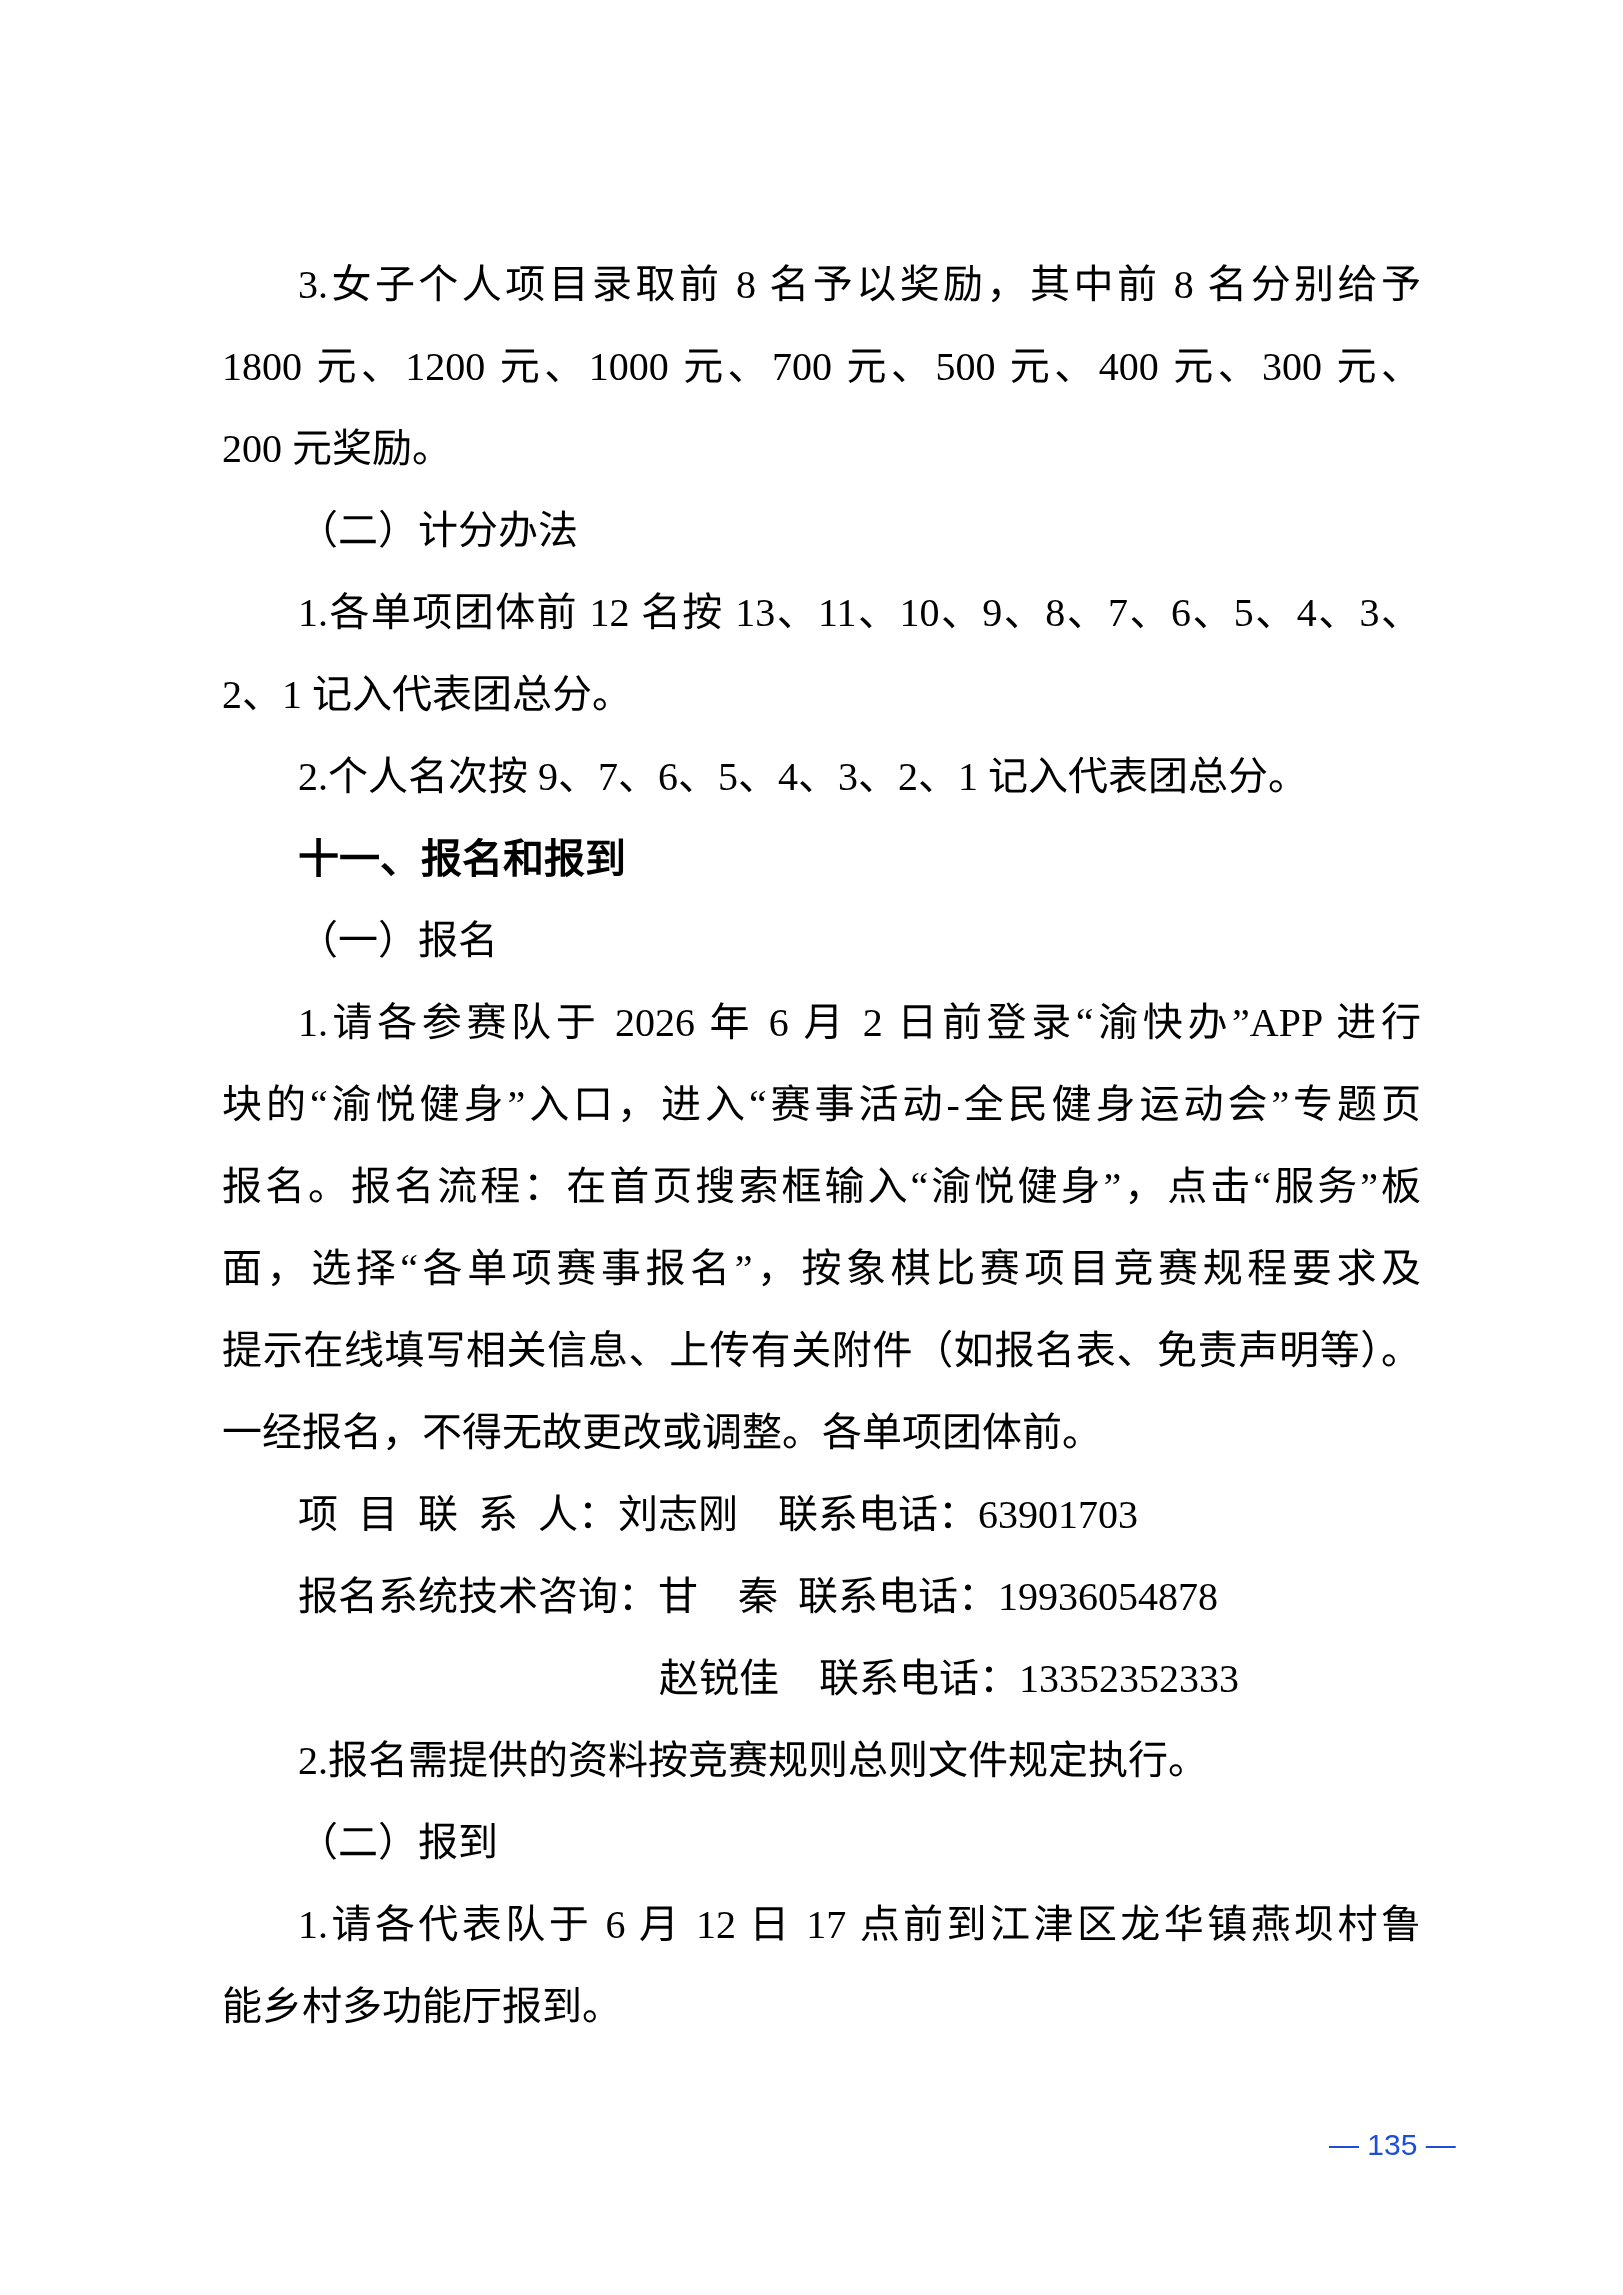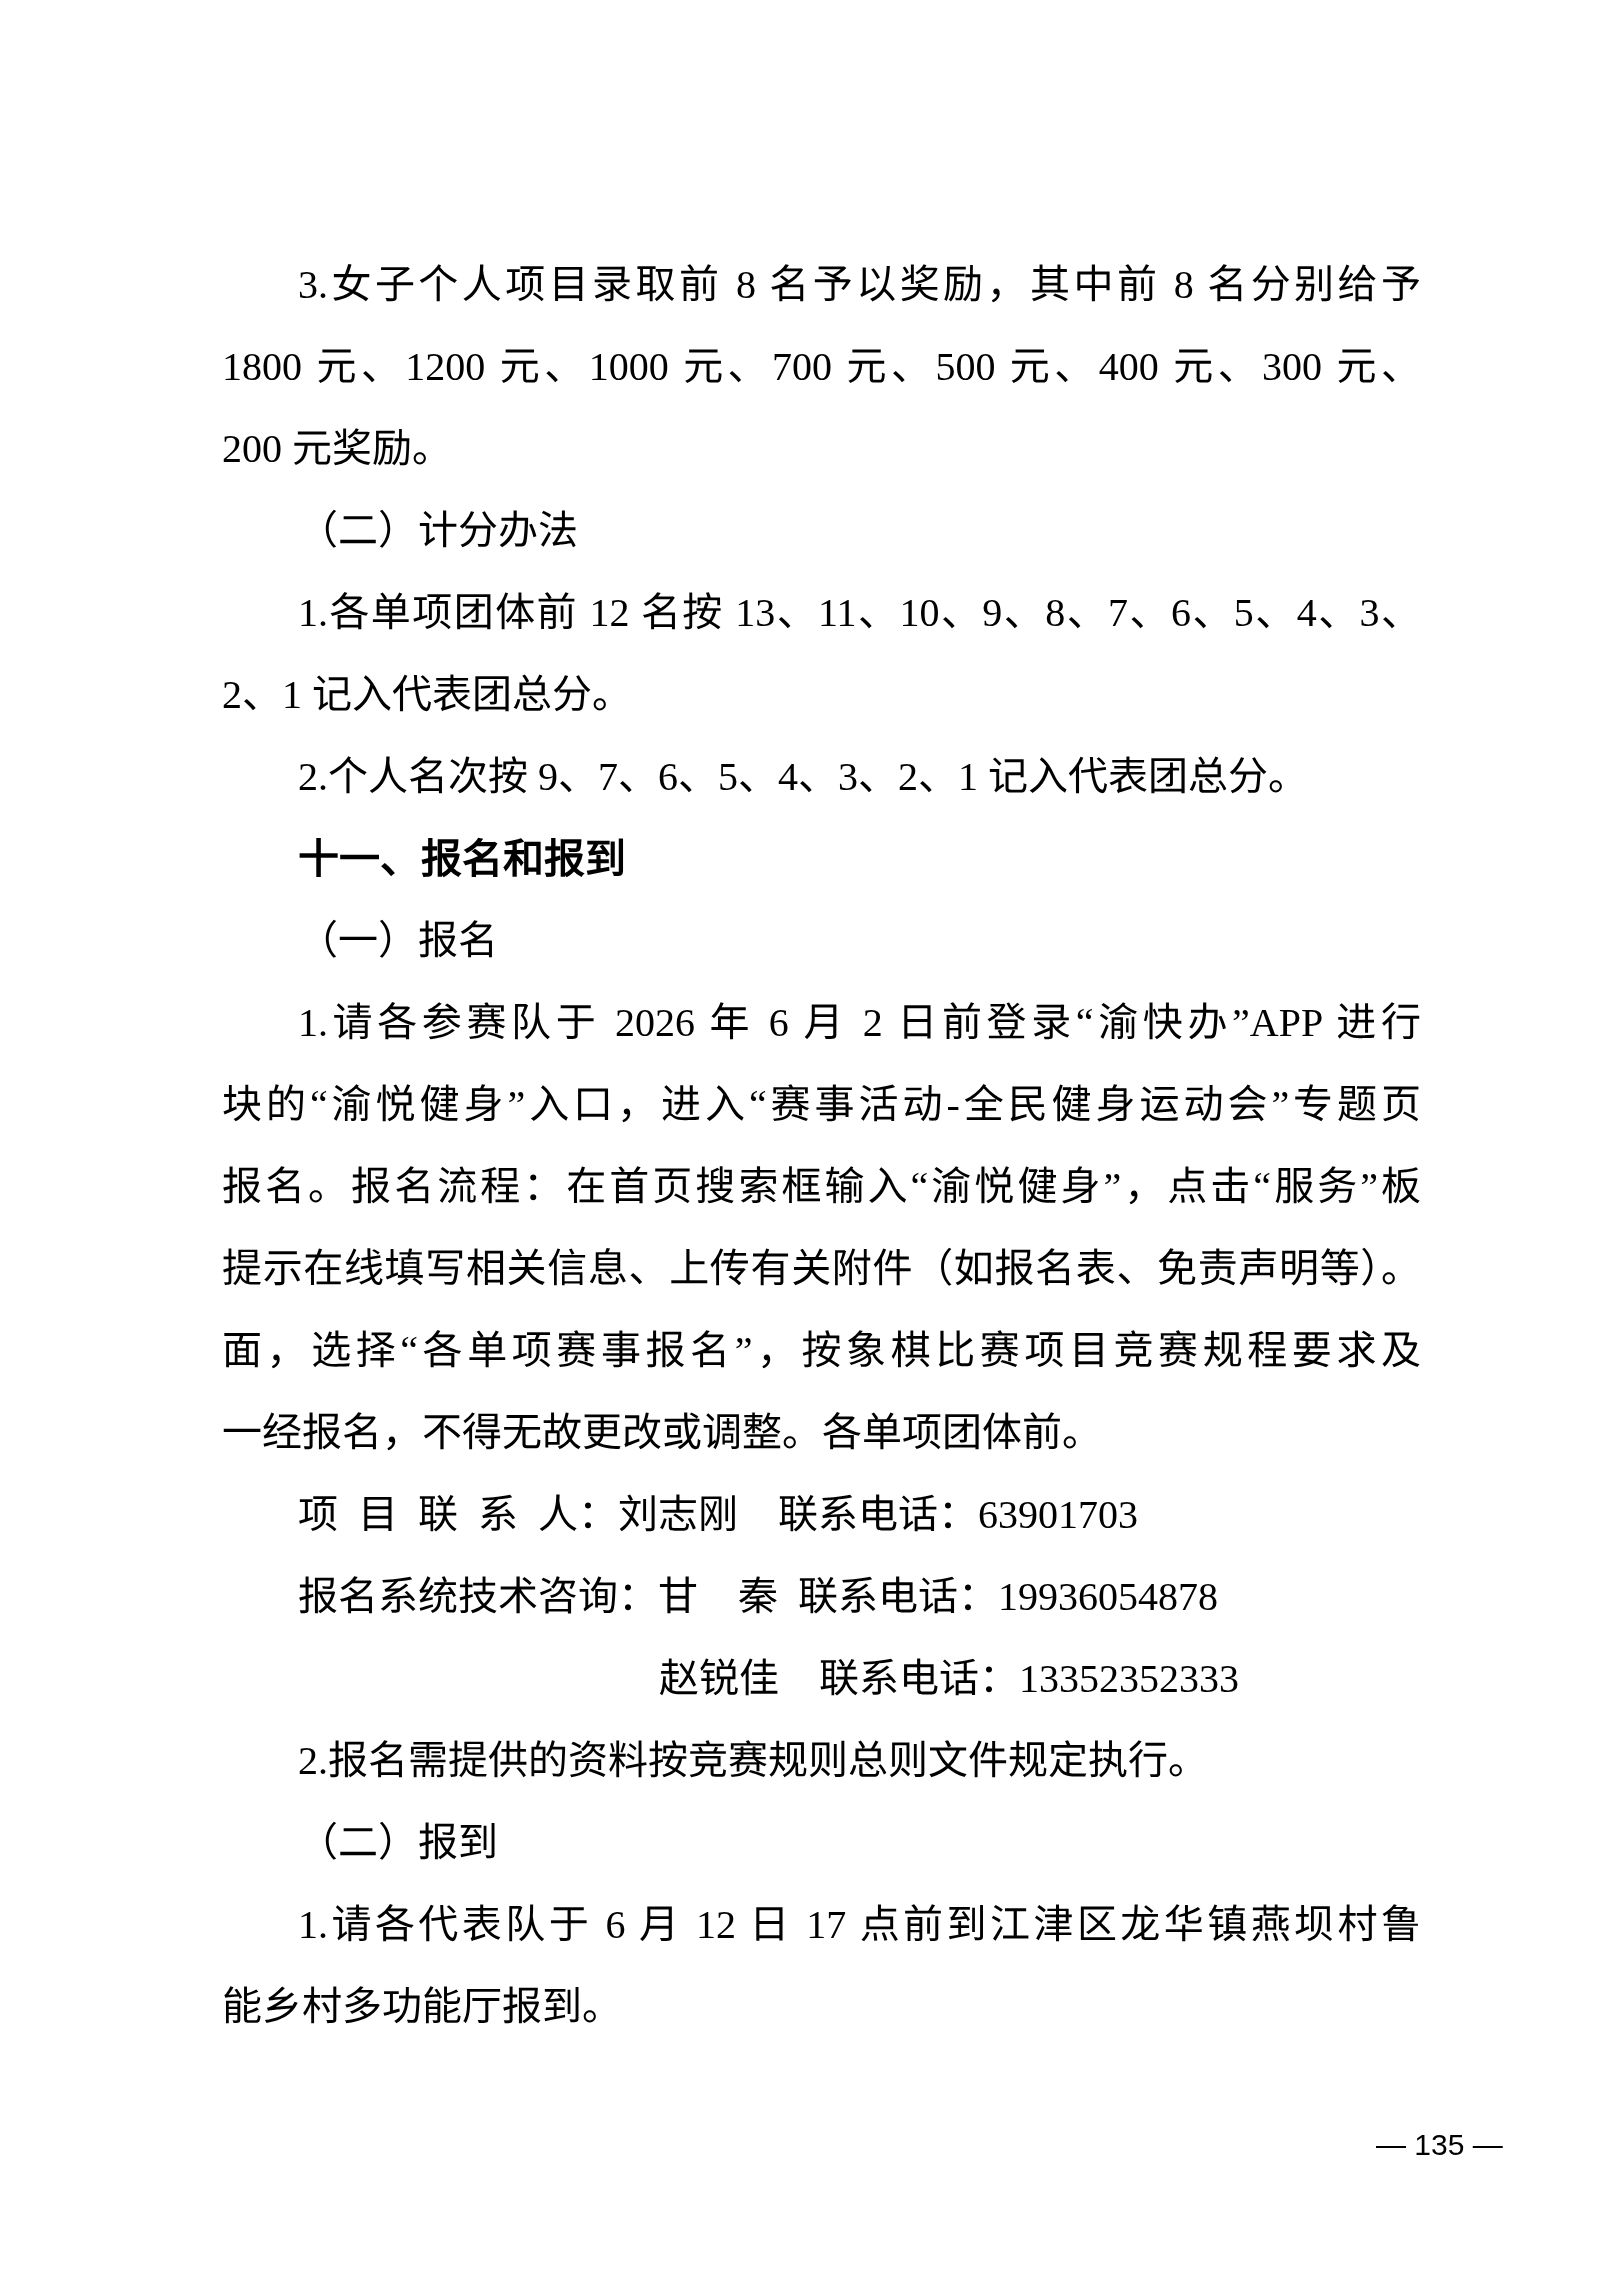--- a/index.html
+++ b/index.html
@@ -40,49 +40,49 @@
   .heading {
     font-family: "Liberation Sans", "DejaVu Sans", sans-serif;
     font-weight: 700;
     font-size: 41px;
   }
   .contact-cont {
     text-indent: 437px;
   }
   .page-number {
     position: absolute;
-    left: 1376px;
+    left: 1329px;
     top: 2128px;
     height: 33px;
     line-height: 33px;
     font-size: 30px;
     font-family: "Liberation Sans", "DejaVu Sans", sans-serif;
-    color: #000000;
+    color: #1d4ed8;
     white-space: nowrap;
   }
 </style>
 </head>
 <body>
 
 <div class="page">
   <div class="content">
       <div class="line indent justify">3.女子个人项目录取前 8 名予以奖励，其中前 8 名分别给予</div>
       <div class="line justify">1800 元、1200 元、1000 元、700 元、500 元、400 元、300 元、</div>
       <div class="line">200 元奖励。</div>
       <div class="line indent">（二）计分办法</div>
       <div class="line indent justify">1.各单项团体前 12 名按 13、11、10、9、8、7、6、5、4、3、</div>
       <div class="line">2、1 记入代表团总分。</div>
       <div class="line indent">2.个人名次按 9、7、6、5、4、3、2、1 记入代表团总分。</div>
       <div class="line indent heading">十一、报名和报到</div>
       <div class="line indent">（一）报名</div>
       <div class="line indent justify">1.请各参赛队于 2026 年 6 月 2 日前登录“渝快办”APP 进行</div>
       <div class="line justify">块的“渝悦健身”入口，进入“赛事活动-全民健身运动会”专题页</div>
       <div class="line justify">报名。报名流程：在首页搜索框输入“渝悦健身”，点击“服务”板</div>
+      <div class="line justify">面，选择“各单项赛事报名”，按象棋比赛项目竞赛规程要求及</div>
       <div class="line justify">提示在线填写相关信息、上传有关附件（如报名表、免责声明等）。</div>
-      <div class="line justify">面，选择“各单项赛事报名”，按象棋比赛项目竞赛规程要求及</div>
       <div class="line">一经报名，不得无故更改或调整。各单项团体前。</div>
       <div class="line indent">项 目 联 系 人：刘志刚　联系电话：63901703</div>
       <div class="line indent">报名系统技术咨询：甘　秦 联系电话：19936054878</div>
       <div class="line contact-cont">赵锐佳　联系电话：13352352333</div>
       <div class="line indent">2.报名需提供的资料按竞赛规则总则文件规定执行。</div>
       <div class="line indent">（二）报到</div>
       <div class="line indent justify">1.请各代表队于 6 月 12 日 17 点前到江津区龙华镇燕坝村鲁</div>
       <div class="line">能乡村多功能厅报到。</div>
     </div>
   <div class="page-number">— 135 —</div>

